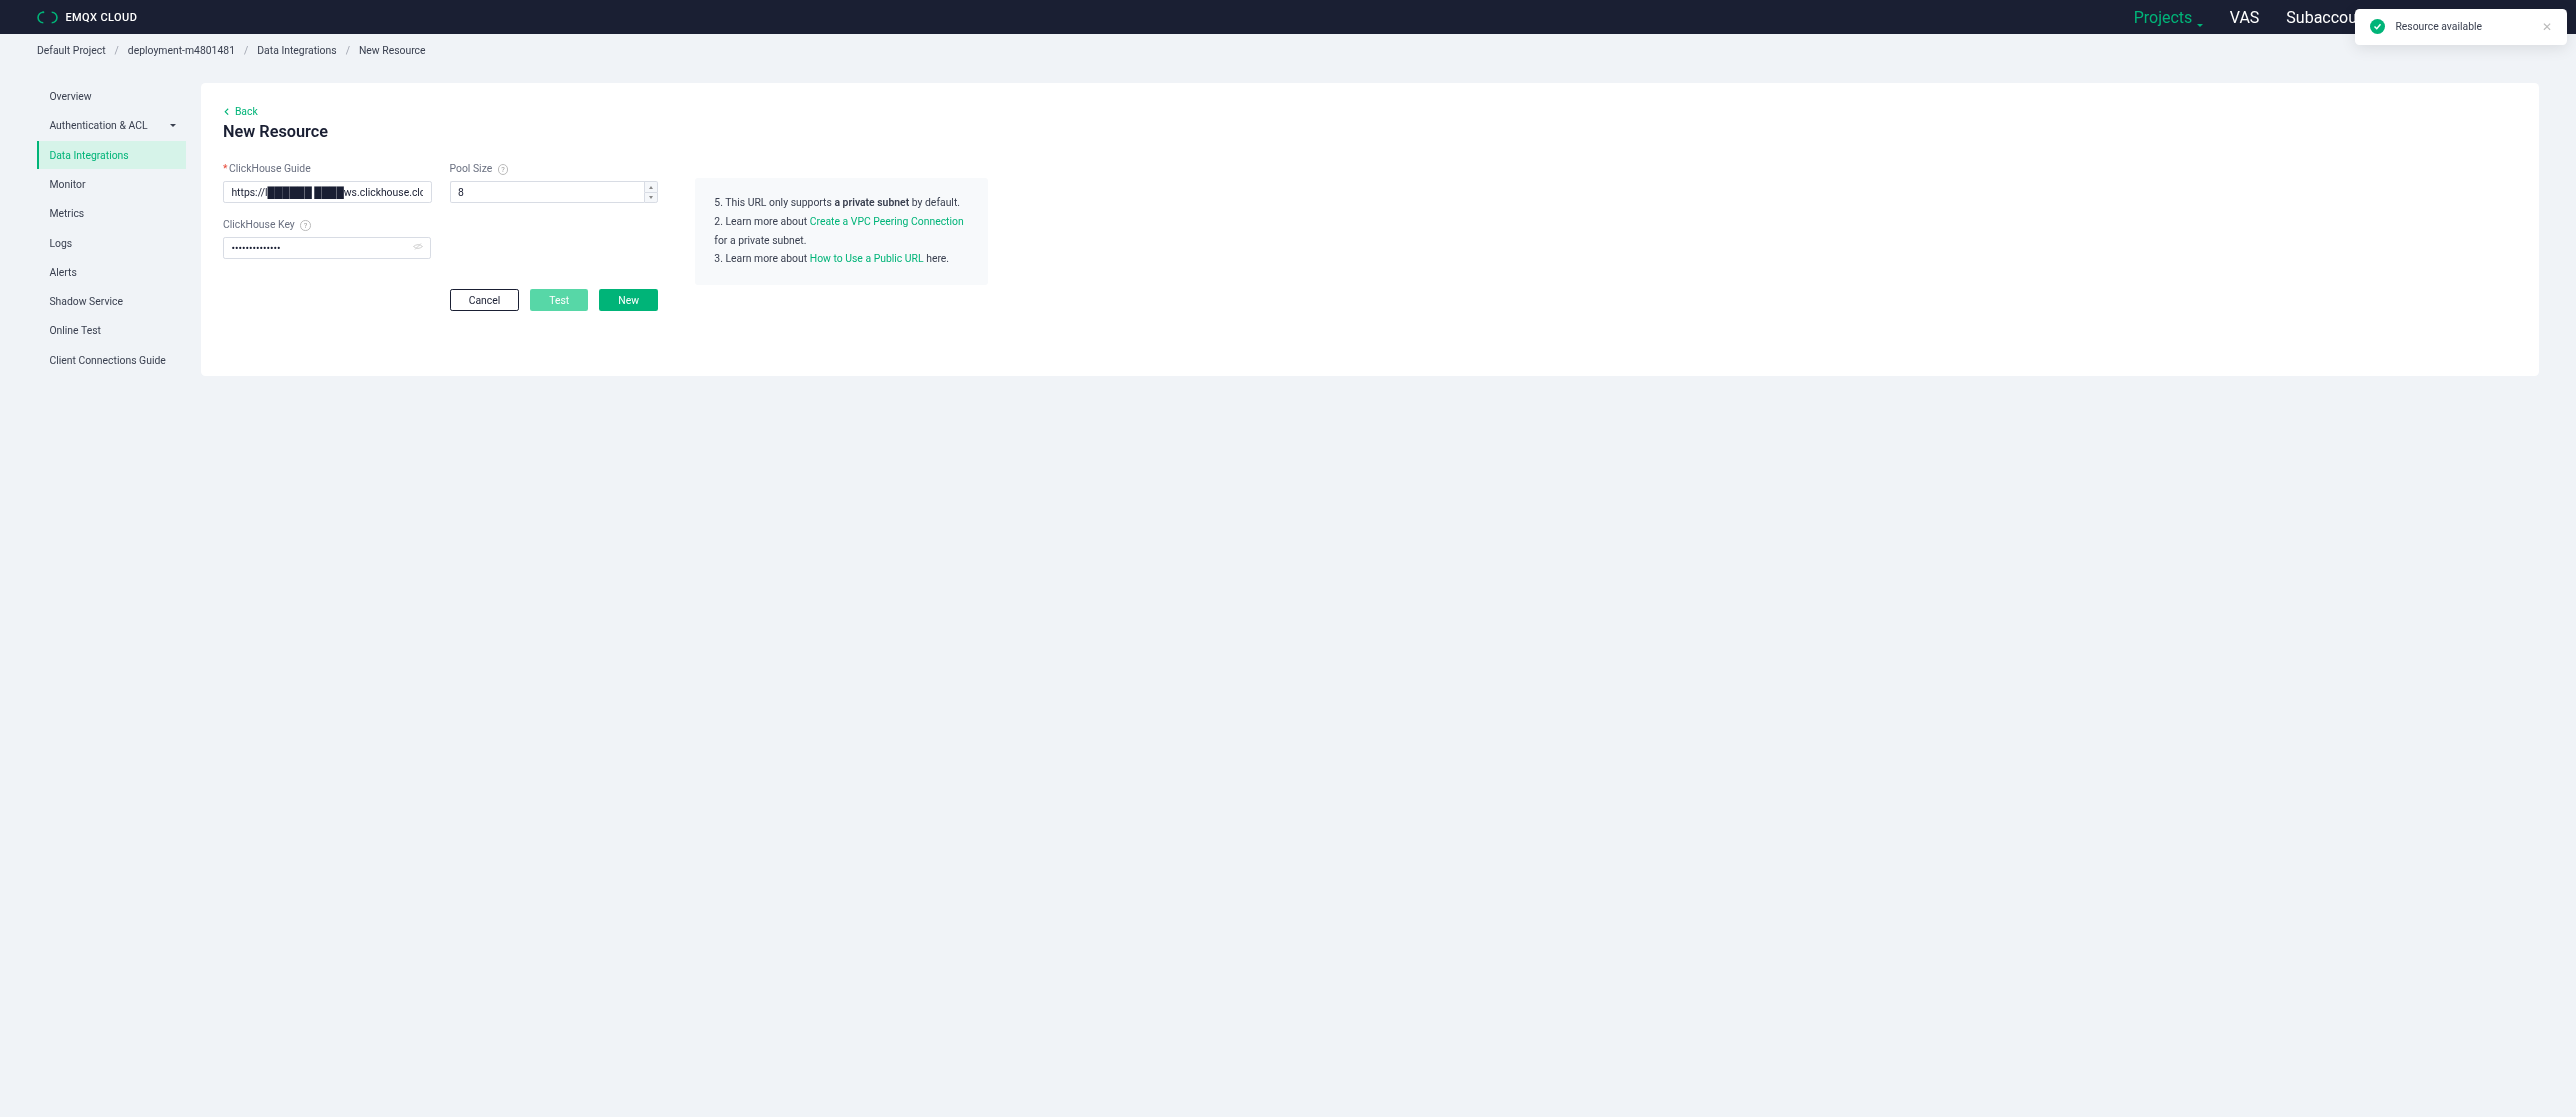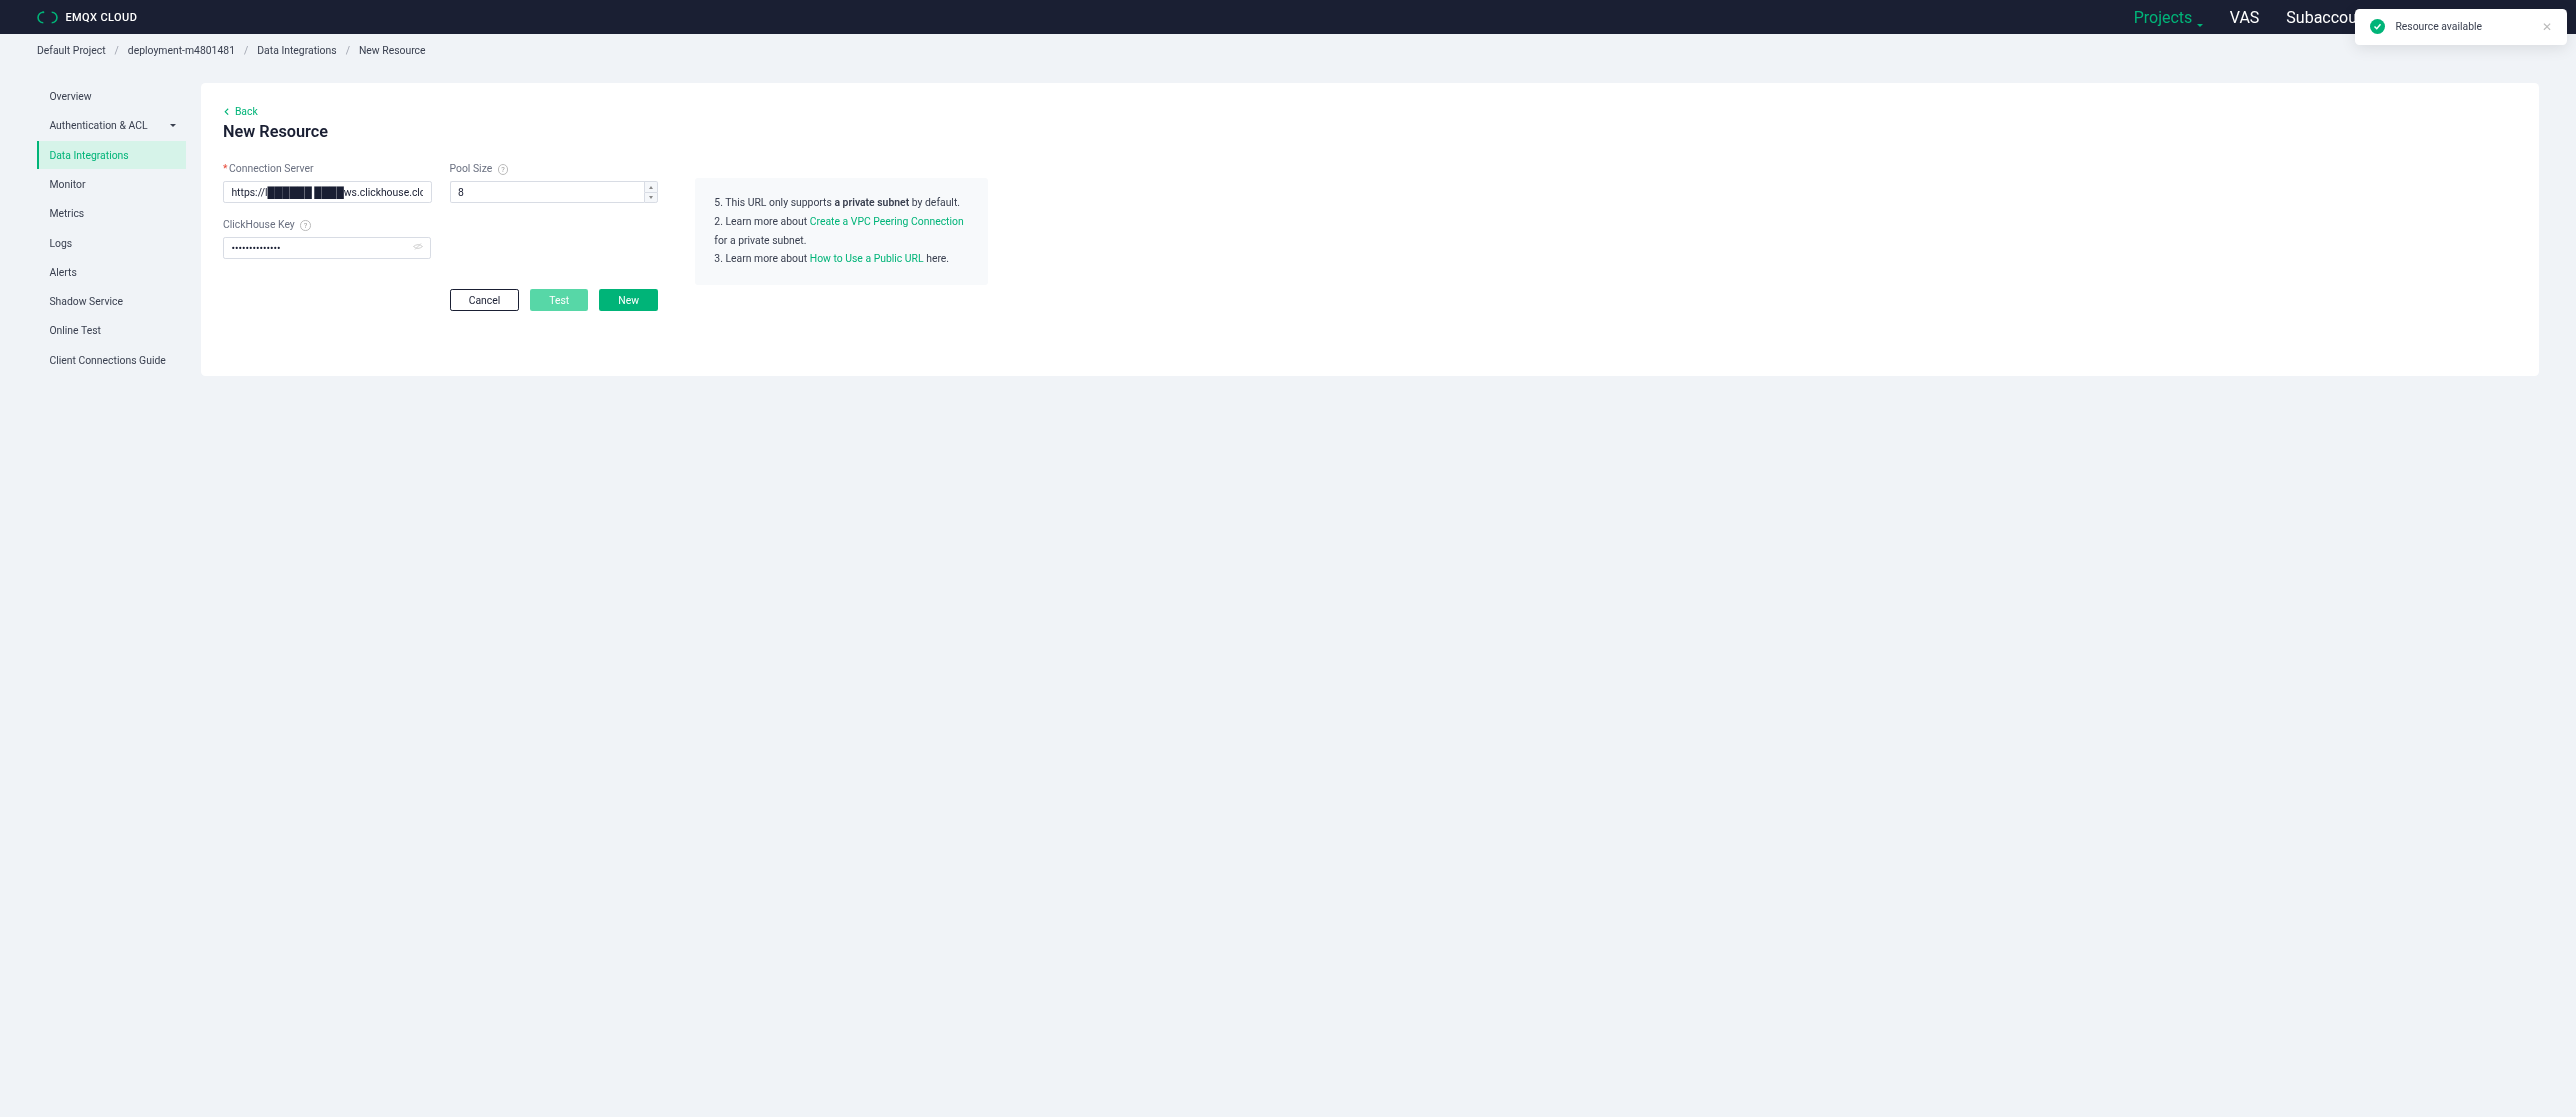--- a/index.html
+++ b/index.html
@@ -420,21 +420,21 @@
         <span>Back</span>
       </div>
 
       <h1 class="page-title">New Resource</h1>
 
 
 
       <div class="form-row">
         <div class="form-group">
           <label class="form-label">
-            <span class="required">*</span><span>Connection Server</span>
+            <span class="required">*</span><span>ClickHouse Guide</span>
           </label>
           <input class="form-input" value="https://l██████ ████ws.clickhouse.clo" style="">
         </div>
         <div class="form-group">
           <label class="form-label">
             <span>Pool Size</span>
             <span class="help-icon">?</span>
           </label>
           <div class="number-input-wrap">
             <input class="form-input" value="8" style="">

